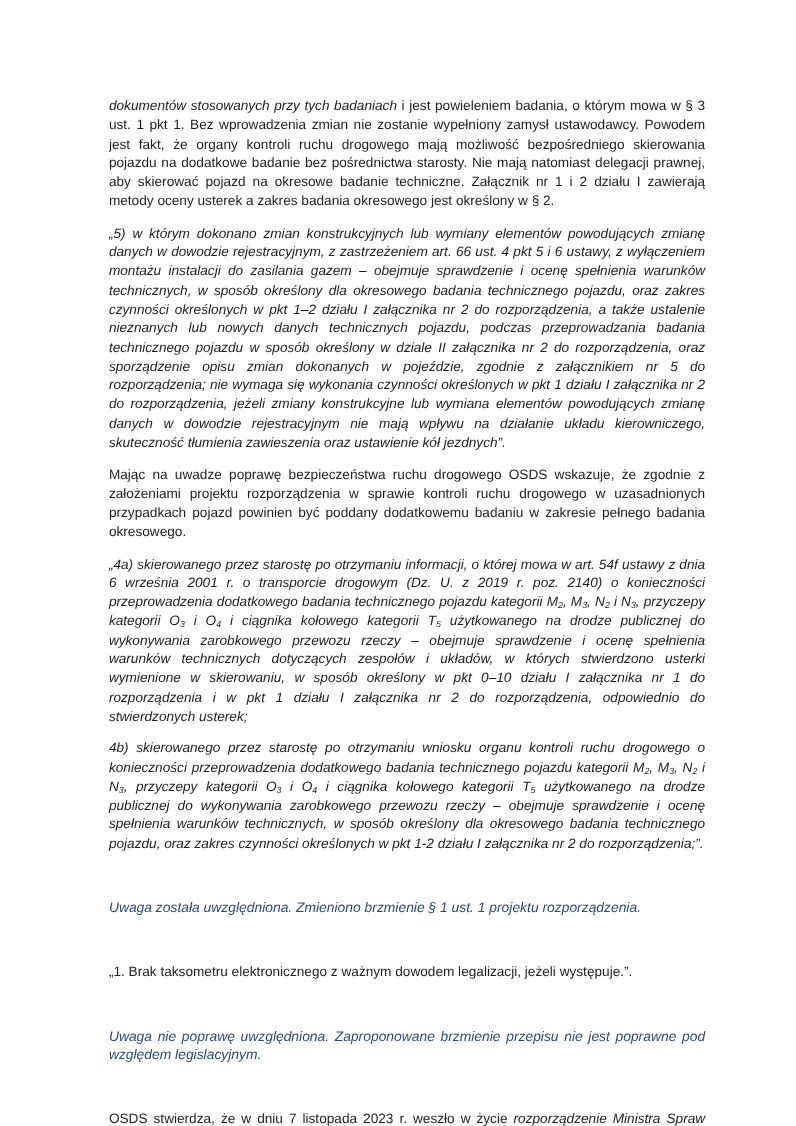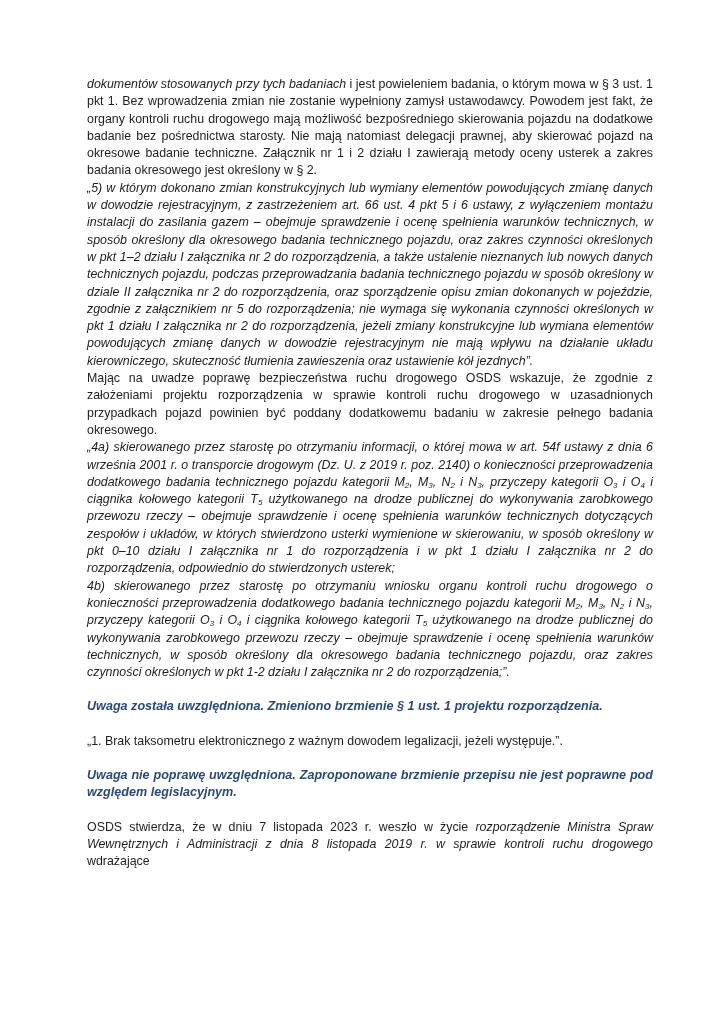--- a/index.html
+++ b/index.html
@@ -3,25 +3,25 @@
 <meta charset="utf-8">
 <style>
   html, body { margin: 0; padding: 0; background: #ffffff; }
   body { width: 724px; height: 1024px; overflow: hidden; position: relative; }
   .page {
     position: absolute; left: 87px; top: 76px; width: 566px;
     font-family: "Liberation Sans", sans-serif;
     font-size: 12.4px; line-height: 17.3px; color: #1e1e1e;
     text-align: justify;
   }
-  .page p { margin: 0; }
+  .page p { margin: 12px; }
   .it { font-style: italic; }
   .gap { height: 17px; }
   .note {
-    color: #2b4a78; font-weight: bold; font-style: italic;
+    color: #2b4a78; font-weight: normal; font-style: italic;
     font-size: 12.6px;
   }
   sub { font-size: 8px; vertical-align: -2px; line-height: 0; }
 </style>
 </head>
 <body>
 
 <div class="page">
   <p><span class="it">dokumentów stosowanych przy tych badaniach</span><span> i jest powieleniem badania, o którym mowa w § 3 ust. 1 pkt 1. Bez wprowadzenia zmian nie zostanie wypełniony zamysł ustawodawcy. Powodem jest fakt, że organy kontroli ruchu drogowego mają możliwość bezpośredniego skierowania pojazdu na dodatkowe badanie bez pośrednictwa starosty. Nie mają natomiast delegacji prawnej, aby skierować pojazd na okresowe badanie techniczne. Załącznik nr 1 i 2 działu I zawierają metody oceny usterek a zakres badania okresowego jest określony w § 2.</span></p>
   <p class="it">„5) w którym dokonano zmian konstrukcyjnych lub wymiany elementów powodujących zmianę danych w dowodzie rejestracyjnym, z zastrzeżeniem art. 66 ust. 4 pkt 5 i 6 ustawy, z wyłączeniem montażu instalacji do zasilania gazem – obejmuje sprawdzenie i ocenę spełnienia warunków technicznych, w sposób określony dla okresowego badania technicznego pojazdu, oraz zakres czynności określonych w pkt 1–2 działu I załącznika nr 2 do rozporządzenia, a także ustalenie nieznanych lub nowych danych technicznych pojazdu, podczas przeprowadzania badania technicznego pojazdu w sposób określony w dziale II załącznika nr 2 do rozporządzenia, oraz sporządzenie opisu zmian dokonanych w pojeździe, zgodnie z załącznikiem nr 5 do rozporządzenia; nie wymaga się wykonania czynności określonych w pkt 1 działu I załącznika nr 2 do rozporządzenia, jeżeli zmiany konstrukcyjne lub wymiana elementów powodujących zmianę danych w dowodzie rejestracyjnym nie mają wpływu na działanie układu kierowniczego, skuteczność tłumienia zawieszenia oraz ustawienie kół jezdnych”.</p>

